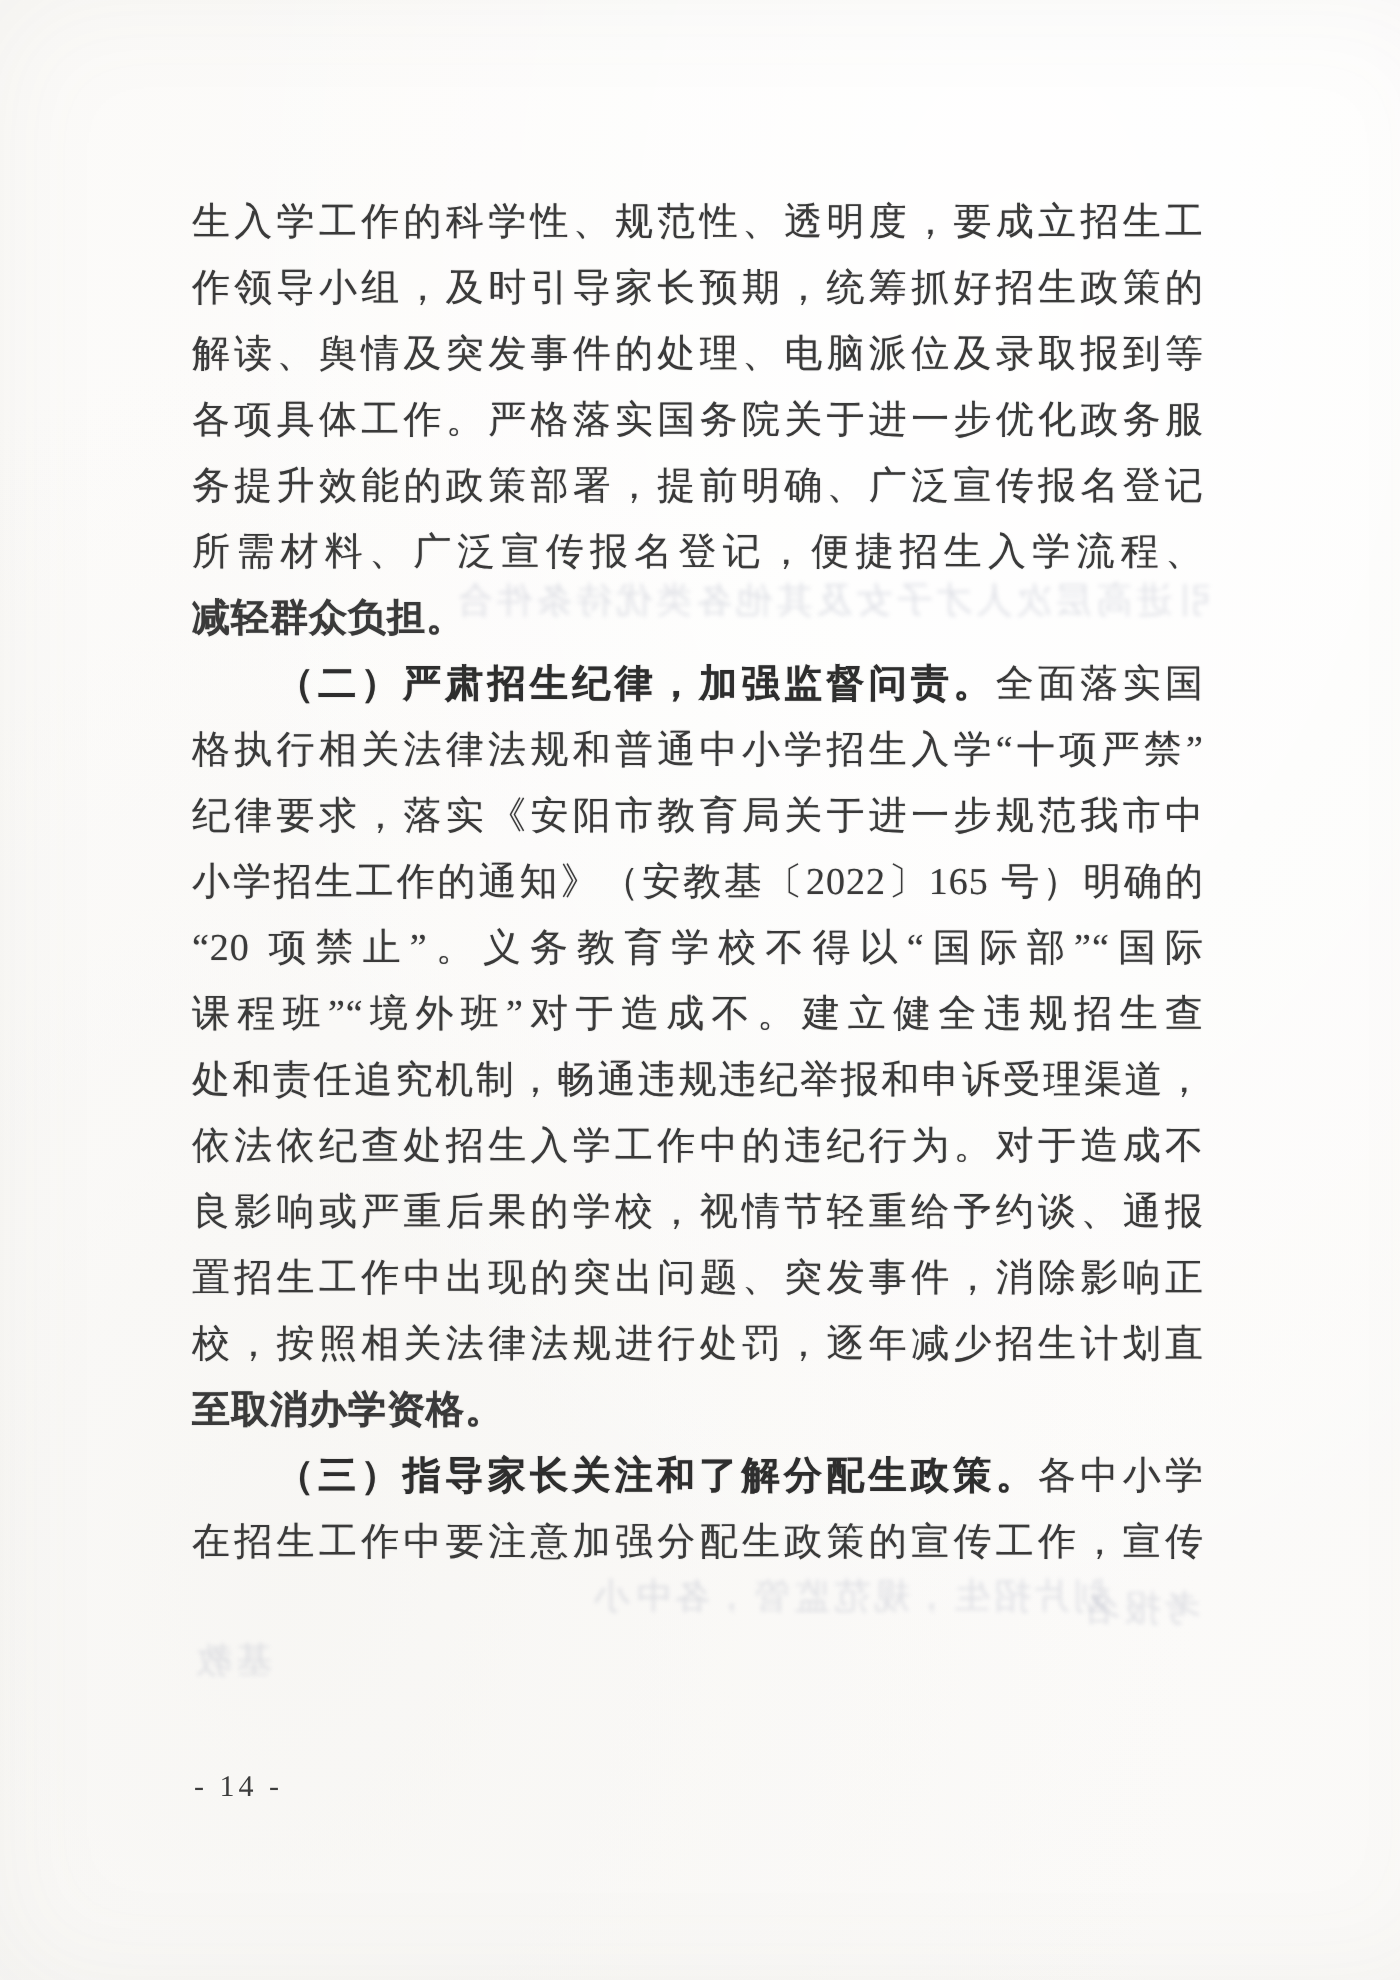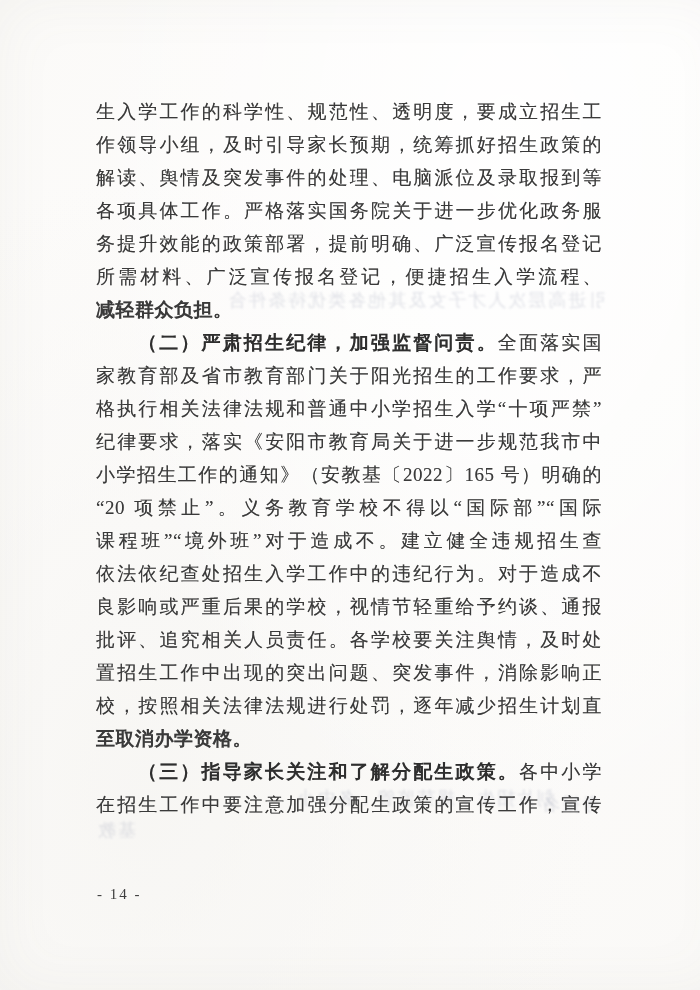--- a/index.html
+++ b/index.html
@@ -82,29 +82,28 @@
         <div class="line"><span>生入学工作的科学性、规范性、透明度，要成立招生工</span></div>
         <div class="line"><span>作领导小组，及时引导家长预期，统筹抓好招生政策的</span></div>
         <div class="line"><span>解读、舆情及突发事件的处理、电脑派位及录取报到等</span></div>
         <div class="line"><span>各项具体工作。严格落实国务院关于进一步优化政务服</span></div>
         <div class="line"><span>务提升效能的政策部署，提前明确、广泛宣传报名登记</span></div>
         <div class="line"><span>所需材料、广泛宣传报名登记，便捷招生入学流程、</span></div>
         <div class="line last"><span>减轻群众负担。</span></div>
       </div>
       <div class="paragraph">
         <div class="line indent"><span class="bold">（二）严肃招生纪律，加强监督问责。</span><span>全面落实国</span></div>
-        <div class="line"><span>家教育部及省市教育部门关于阳光招生的工作要求，严</span></div>
         <div class="line"><span>格执行相关法律法规和普通中小学招生入学“十项严禁”</span></div>
         <div class="line"><span>纪律要求，落实《安阳市教育局关于进一步规范我市中</span></div>
         <div class="line"><span>小学招生工作的通知》（安教基〔2022〕165 号）明确的</span></div>
         <div class="line"><span>“20 项禁止”。义务教育学校不得以“国际部”“国际</span></div>
         <div class="line"><span>课程班”“境外班”对于造成不。建立健全违规招生查</span></div>
+        <div class="line"><span>处和责任追究机制，畅通违规违纪举报和申诉受理渠道，</span></div>
         <div class="line"><span>依法依纪查处招生入学工作中的违纪行为。对于造成不</span></div>
         <div class="line"><span>良影响或严重后果的学校，视情节轻重给予约谈、通报</span></div>
-        <div class="line"><span>批评、追究相关人员责任。各学校要关注舆情，及时处</span></div>
         <div class="line"><span>置招生工作中出现的突出问题、突发事件，消除影响正</span></div>
         <div class="line"><span>校，按照相关法律法规进行处罚，逐年减少招生计划直</span></div>
         <div class="line last"><span>至取消办学资格。</span></div>
       </div>
       <div class="paragraph">
         <div class="line indent"><span class="bold">（三）指导家长关注和了解分配生政策。</span><span>各中小学</span></div>
         <div class="line"><span>在招生工作中要注意加强分配生政策的宣传工作，宣传</span></div>
       </div>
     </div>
 

